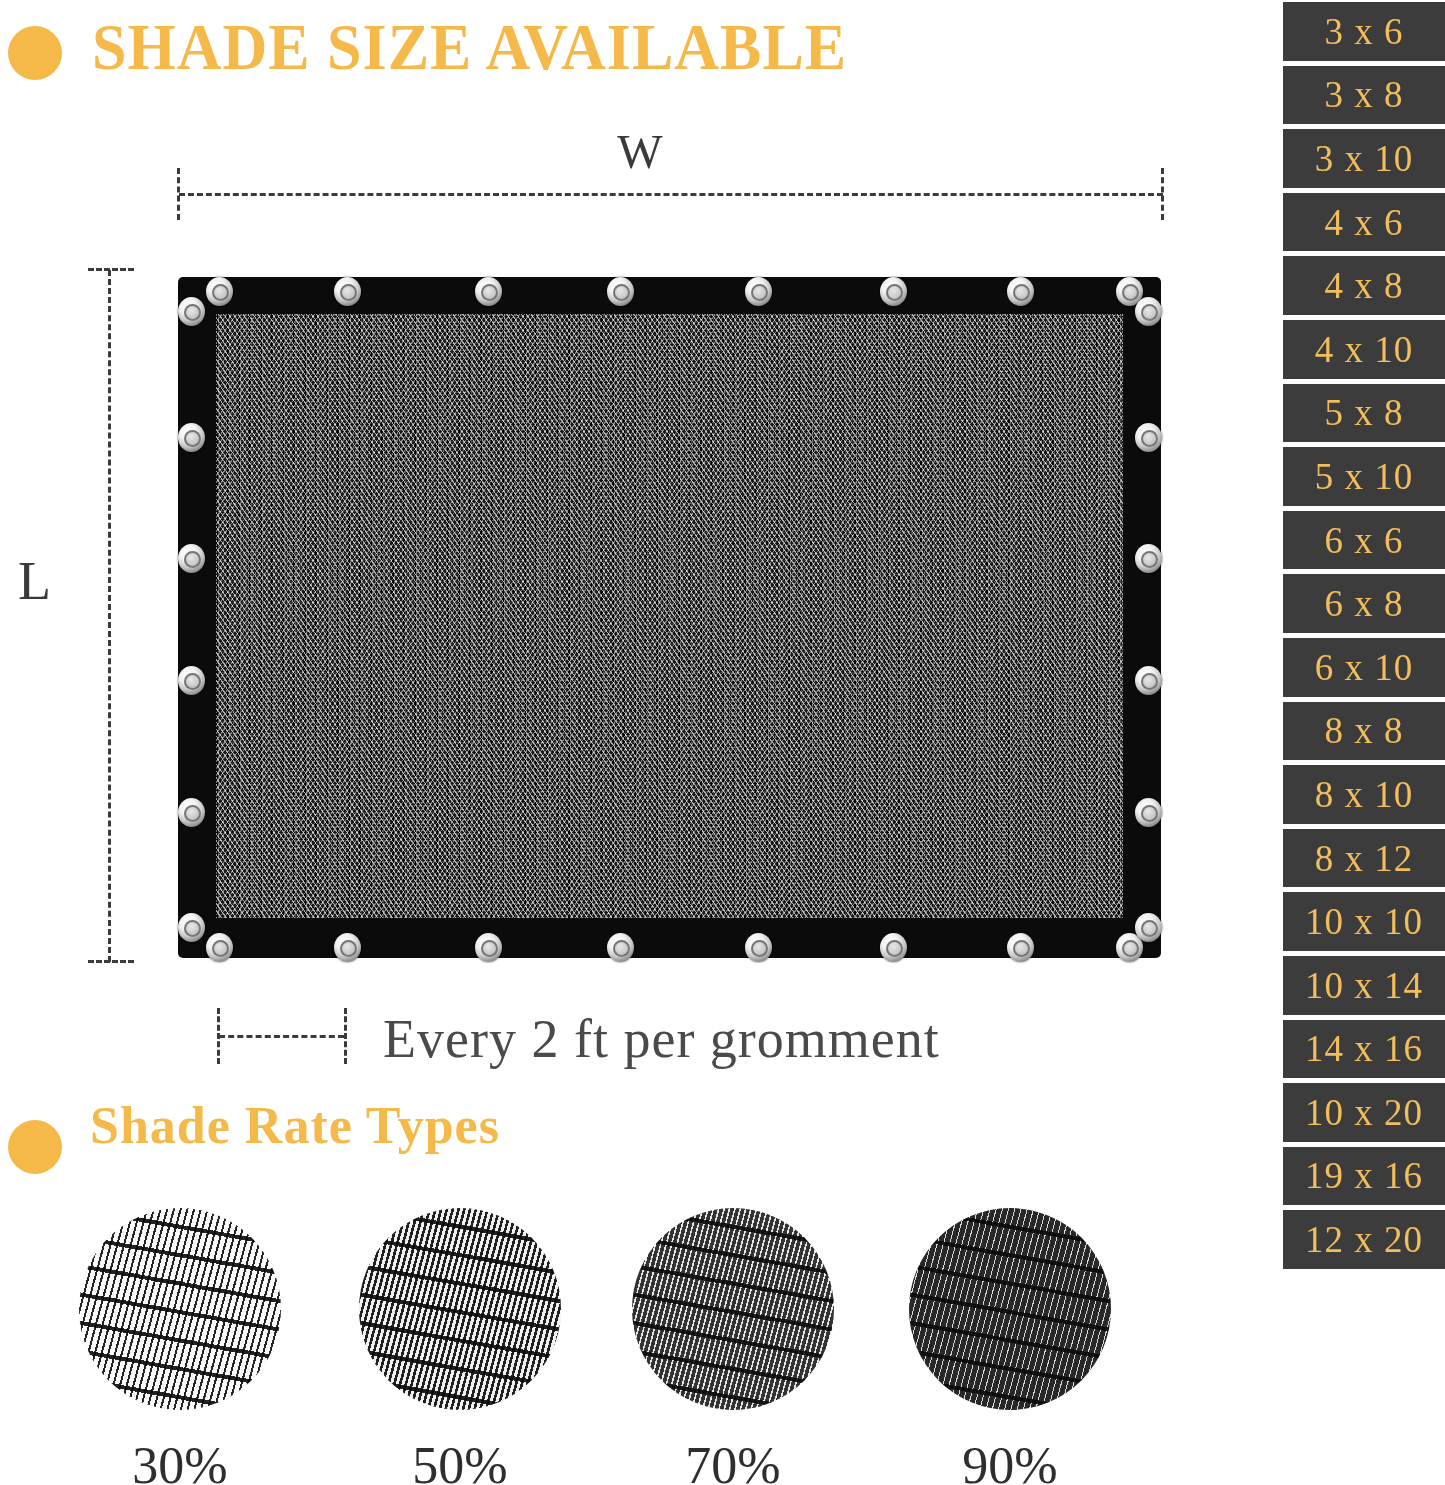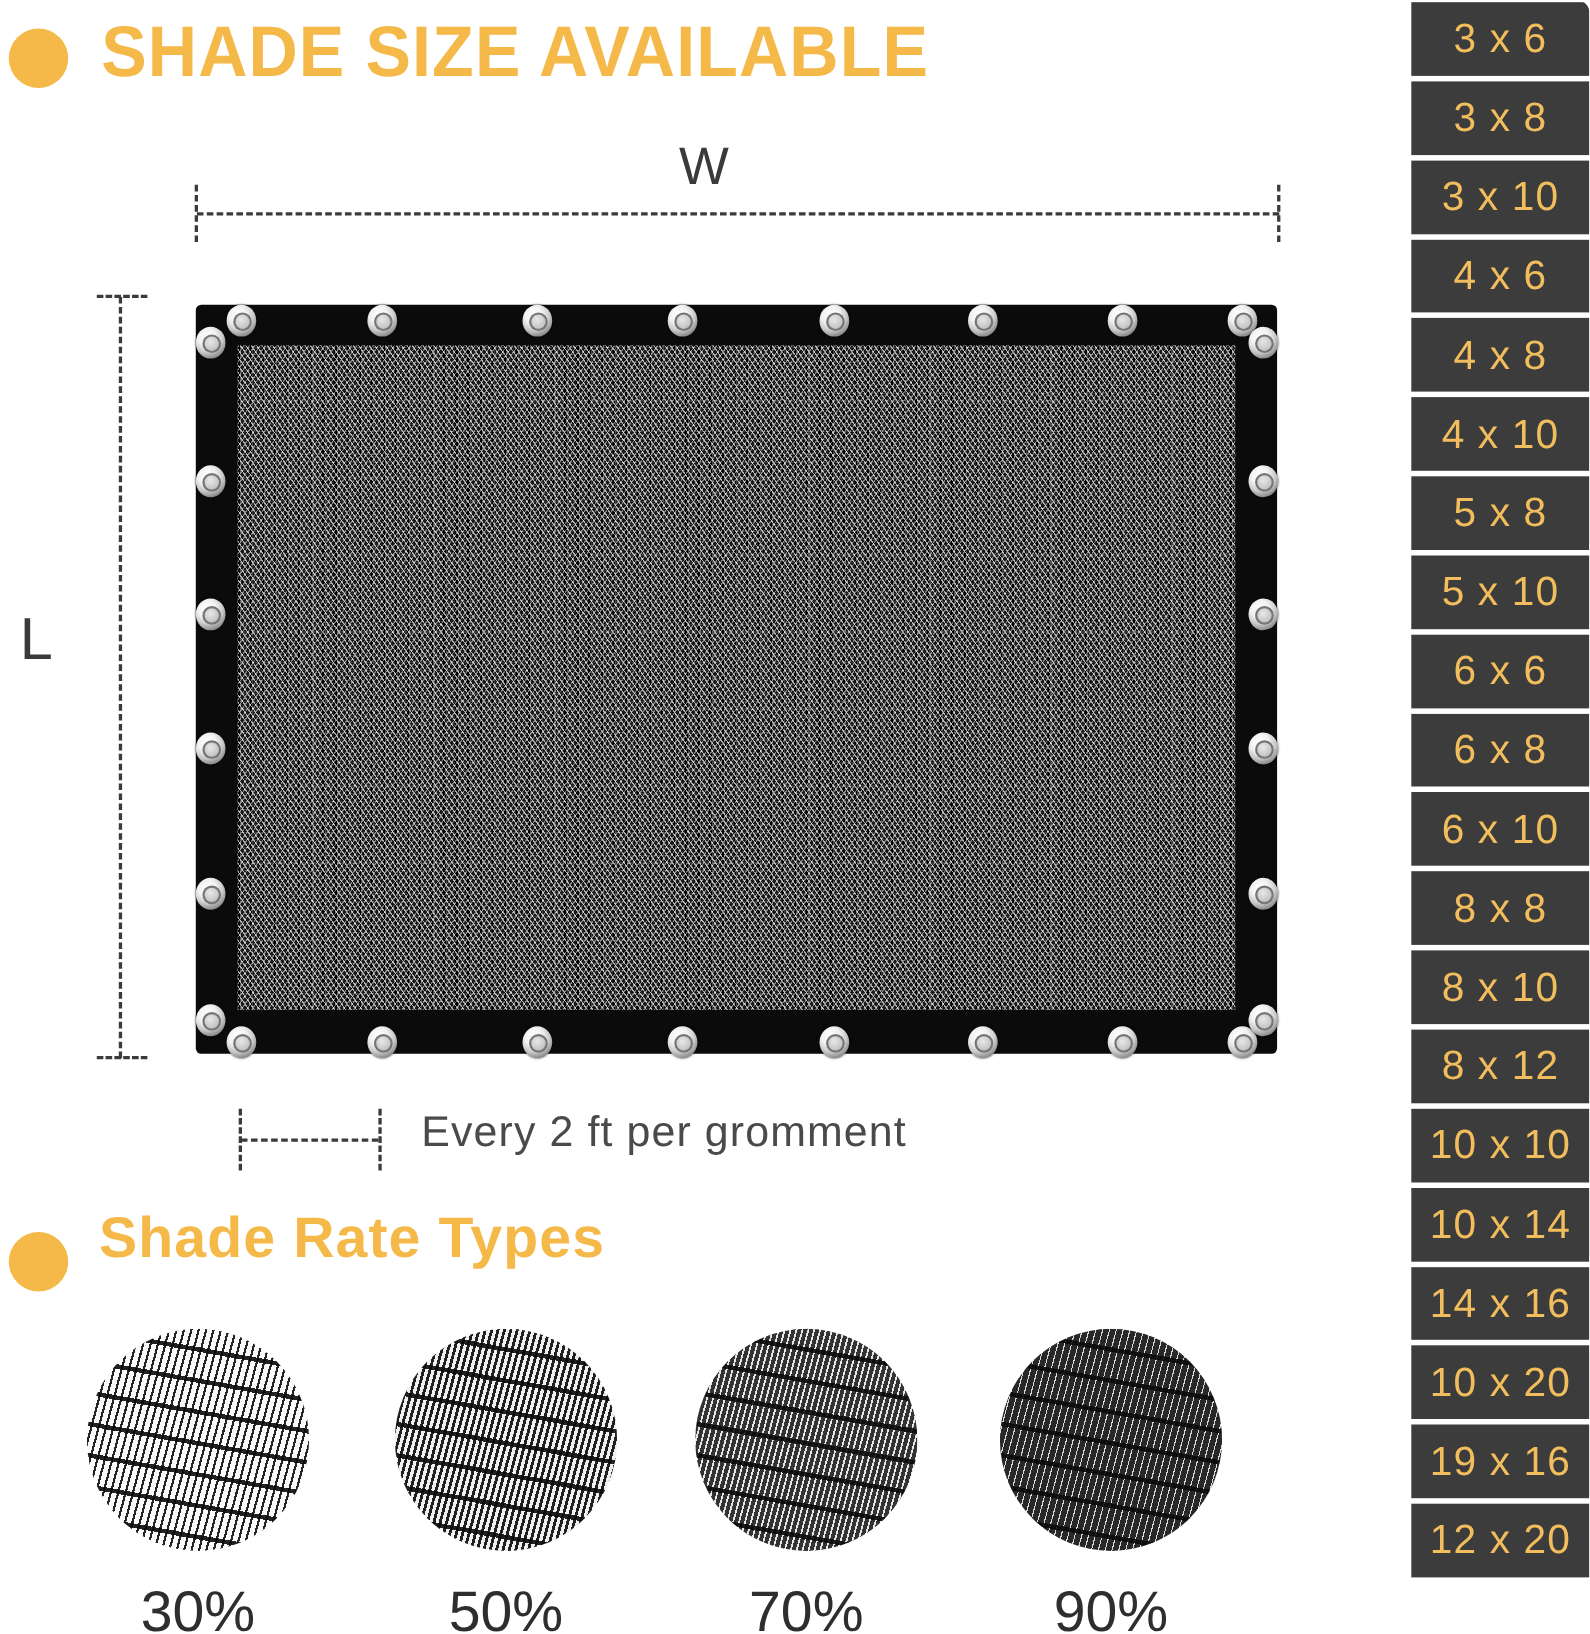--- a/index.html
+++ b/index.html
@@ -1,19 +1,18 @@
 <!DOCTYPE html>
 <html><head>
 <meta charset="utf-8">
 <style>
   html,body{margin:0;padding:0;background:#fff;}
   .page{
     position:relative;width:1445px;height:1485px;overflow:hidden;background:#fff;
-    font-family:Liberation Sans, sans-serif;
-    border-radius:12px;
+    font-family:Liberation Serif, serif;
   }
   
   .bullet{position:absolute;width:54px;height:54px;border-radius:50%;background:#F5B94A;}
   .sec-title{position:absolute;color:#F5B94A;font-weight:700;white-space:nowrap;}
   #title-size{left:92px;top:10px;font-size:62px;letter-spacing:1px;transform:scaleY(1.05);transform-origin:top left;}
   #title-rate{left:90px;top:1096px;font-size:52px;letter-spacing:1px;}
   
   .dim-text{position:absolute;color:#3A3A3A;font-weight:500;}
   #w-label{left:600px;top:124px;width:80px;text-align:center;font-size:48px;}
   #l-label{left:18px;top:550px;font-size:54px;}
@@ -21,21 +20,21 @@
   .dash-v{position:absolute;border-left:3px dashed #3b3b3b;width:0;}
   #w-line{left:179px;top:193px;width:984px;}
   #w-tick-l{left:177px;top:168px;height:52px;}
   #w-tick-r{left:1161px;top:168px;height:52px;}
   #l-line{left:108px;top:270px;height:692px;}
   #l-cap-top{left:88px;top:268px;width:46px;}
   #l-cap-bot{left:88px;top:960px;width:46px;}
   #gap-tick-l{left:217px;top:1008px;height:56px;}
   #gap-tick-r{left:344px;top:1008px;height:56px;}
   #gap-line{left:219px;top:1035px;width:125px;}
-  #grommet-note{left:383px;top:1008px;font-size:39px;color:#4a4a4a;font-weight:400;letter-spacing:1px;}
+  #grommet-note{left:383px;top:1008px;font-size:54px;color:#4a4a4a;font-weight:400;letter-spacing:1px;}
   
   #net{position:absolute;left:178px;top:277px;width:983px;height:681px;background:#0b0b0b;border-radius:5px;}
   #mesh{
     position:absolute;left:38px;top:37px;right:38px;bottom:40px;
     background-color:#1a1a1a;
     background-image:
       repeating-linear-gradient(55deg, rgba(255,255,255,.65) 0 1px, rgba(0,0,0,0) 1px 4px),
       repeating-linear-gradient(-55deg, rgba(255,255,255,.45) 0 1px, rgba(0,0,0,0) 1px 4px),
       repeating-linear-gradient(90deg, rgba(0,0,0,.95) 0 2px, rgba(255,255,255,.18) 2px 3px, rgba(0,0,0,0) 3px 11px),
       repeating-linear-gradient(0deg, rgba(255,255,255,.14) 0 1px, rgba(0,0,0,0) 1px 7px);
@@ -57,21 +56,21 @@
       repeating-linear-gradient(10deg, rgba(10,10,10,.9) 0 4px, rgba(0,0,0,0) 4px 28px),
       var(--hatch);
   }
   .c30{--hatch:repeating-linear-gradient(105deg, #242424 0 2px, #fafafa 2px 6.5px);}
   .c50{--hatch:repeating-linear-gradient(105deg, #202020 0 2.6px, #f0f0f0 2.6px 5.6px);}
   .c70{--hatch:repeating-linear-gradient(105deg, #e6e6e6 0 1.6px, #333333 1.6px 5.2px);}
   .c90{--hatch:repeating-linear-gradient(105deg, #d9d9d9 0 1px, #282828 1px 6px);}
   .rate-label{margin-top:26px;font-size:52px;color:#2e2e2e;font-weight:400;}
   
   #size-list{
-    position:absolute;left:1283px;top:2px;width:162px;height:1432px;
+    position:absolute;left:1283px;top:2px;width:162px;height:1267px;
     display:flex;flex-direction:column;gap:5px;
   }
   .size-box{
     flex:1;background:#3C3C3C;color:#F2BD5C;
     display:flex;align-items:center;justify-content:center;
     font-size:37px;letter-spacing:1px;font-weight:400;
   }
 </style>
 </head>
 <body>

